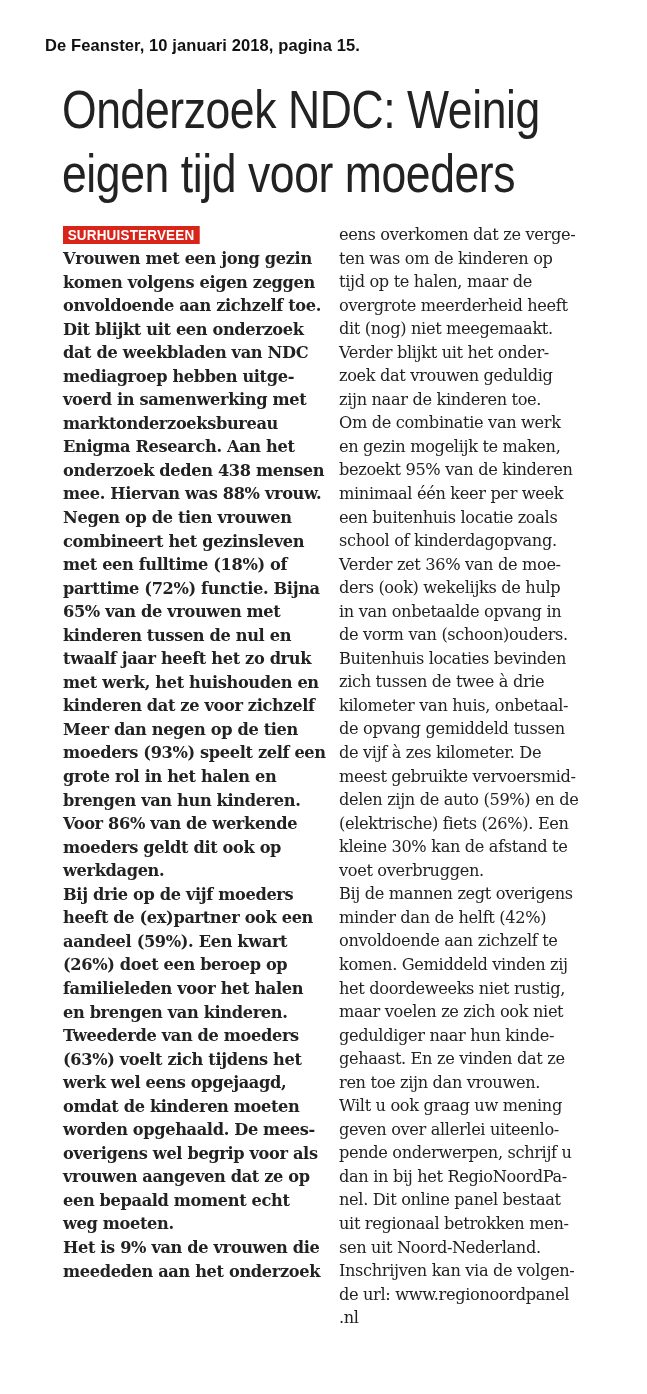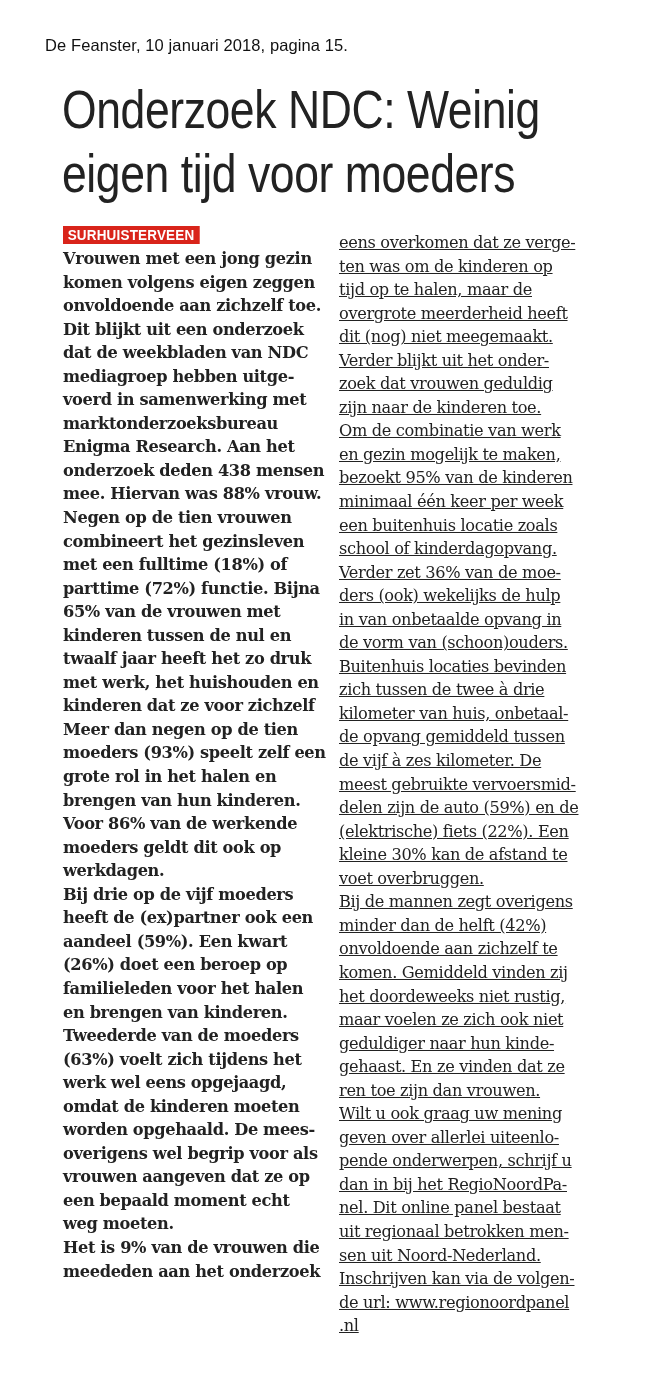--- a/index.html
+++ b/index.html
@@ -16,20 +16,21 @@
   }
   .source-line {
     position: absolute;
     left: 45px;
     top: 36px;
     font-family: "Liberation Sans", sans-serif;
     font-size: 16.5px;
     color: #111111;
     letter-spacing: 0.1px;
     margin: 0;
+    font-weight: bold;
   }
   .headline {
     position: absolute;
     left: 62px;
     top: 78px;
     width: 560px;
     margin: 0;
     font-family: "Liberation Sans", sans-serif;
     font-weight: normal;
     font-size: 53px;
@@ -45,21 +46,21 @@
     position: absolute;
     top: 247px;
     font-family: "DejaVu Serif", "Liberation Serif", serif;
     font-size: 16.2px;
     line-height: 23.55px;
     color: #222222;
     letter-spacing: -0.35px;
     white-space: nowrap;
   }
   .col-left { left: 63px; font-weight: bold; }
-  .col-right { left: 339px; top: 231px; text-decoration: underline; }
+  .col-right { left: 339px; top: 223px; }
   .column .line { display: block; height: 23.55px; }
   .dateline-label {
     position: absolute;
     left: 63px;
     top: 226px;
     height: 18px;
     padding: 0 6px 0 5px;
     background: #d9241a;
     color: #ffffff;
     font-family: "Liberation Sans", sans-serif;
@@ -148,21 +149,21 @@
     <span class="line">ders (ook) wekelijks de hulp</span>
     <span class="line">in van onbetaalde opvang in</span>
     <span class="line">de vorm van (schoon)ouders.</span>
     <span class="line">Buitenhuis locaties bevinden</span>
     <span class="line">zich tussen de twee à drie</span>
     <span class="line">kilometer van huis, onbetaal-</span>
     <span class="line">de opvang gemiddeld tussen</span>
     <span class="line">de vijf à zes kilometer. De</span>
     <span class="line">meest gebruikte vervoersmid-</span>
     <span class="line">delen zijn de auto (59%) en de</span>
-    <span class="line">(elektrische) fiets (22%). Een</span>
+    <span class="line">(elektrische) fiets (26%). Een</span>
     <span class="line">kleine 30% kan de afstand te</span>
     <span class="line">voet overbruggen.</span>
     <span class="line">Bij de mannen zegt overigens</span>
     <span class="line">minder dan de helft (42%)</span>
     <span class="line">onvoldoende aan zichzelf te</span>
     <span class="line">komen. Gemiddeld vinden zij</span>
     <span class="line">het doordeweeks niet rustig,</span>
     <span class="line">maar voelen ze zich ook niet</span>
     <span class="line">geduldiger naar hun kinde-</span>
     <span class="line">gehaast. En ze vinden dat ze</span>

